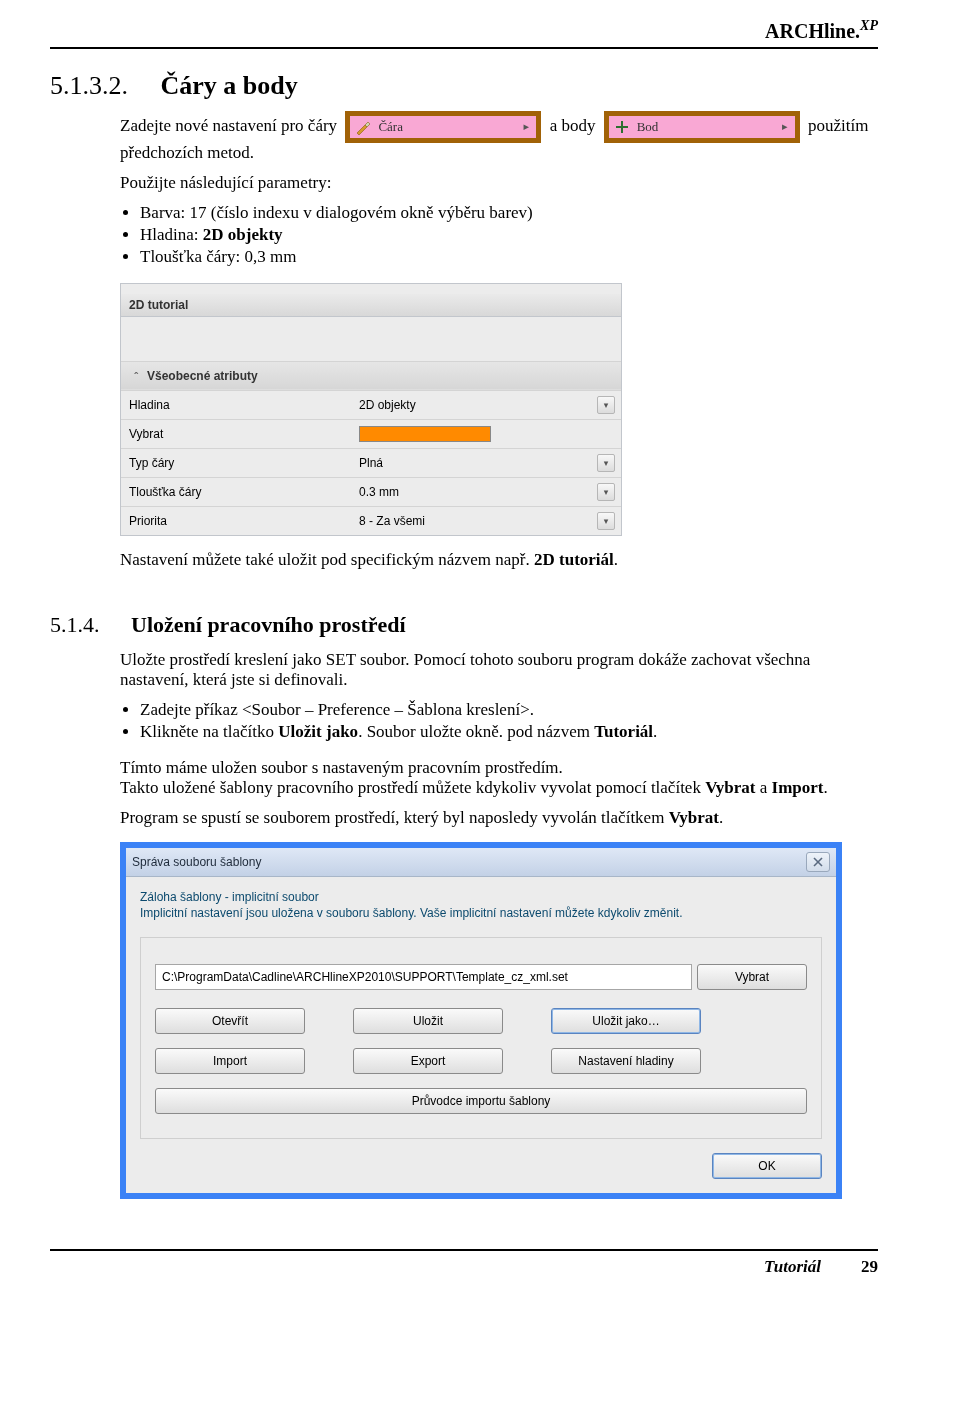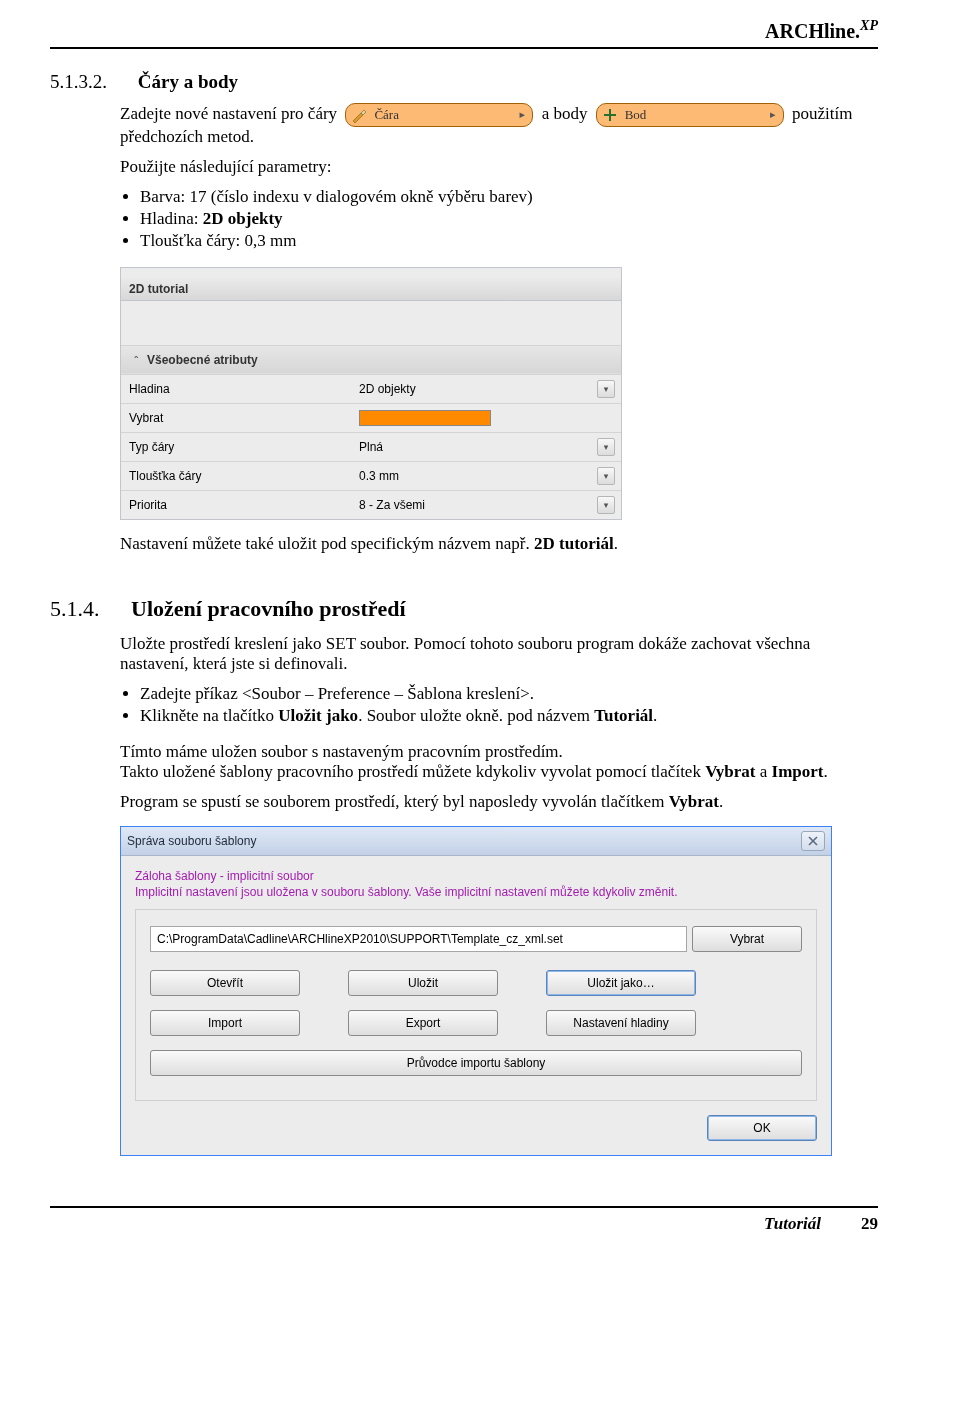--- a/index.html
+++ b/index.html
@@ -26,38 +26,38 @@
   .brand {
     font-family: "Times New Roman", serif;
     font-size: 20px;
     font-weight: bold;
   }
   .brand sup {
     font-style: italic;
     font-size: 14px;
     font-weight: bold;
   }
-  .h1 { font-size: 19px; margin: 22px 0 10px 0; }
+  .h1 { font-size: 26px; margin: 22px 0 10px 0; }
   .h1 .num { font-weight: normal; margin-right: 26px; }
   .h1 .ttl { font-weight: bold; }
   .h2 { font-size: 22px; margin: 42px 0 12px 0; }
   .h2 .num { font-weight: normal; margin-right: 26px; }
   .h2 .ttl { font-weight: bold; }
   .para { margin: 6px 0 10px 70px; }
   ul.bul { margin: 6px 0 16px 70px; padding-left: 20px; }
   ul.bul li { margin: 2px 0; }
 
   
   .tool {
     display: inline-flex;
     align-items: center;
     vertical-align: middle;
-    border: 1px solid #a16207;
-    border-radius: 10px;
-    background: #fdba74;
+    border: 5px solid #a16207;
+    border-radius: 0;
+    background: #f9a8d4;
     height: 22px;
     padding: 0 2px 0 4px;
     min-width: 180px;
     margin: 0 4px;
     font-size: 13px;
     color: #333;
   }
   .tool .ico {
     width: 18px; height: 18px; display: inline-flex;
     align-items: center; justify-content: center;
@@ -121,21 +121,21 @@
     background: linear-gradient(#f8f8f8, #dcdcdc);
     border-radius: 2px;
     display: flex; align-items: center; justify-content: center;
     font-size: 9px; color: #555;
   }
 
   
   .dlg {
     width: 710px;
     margin: 14px 0 30px 70px;
-    border: 1px solid #3b82f6;
+    border: 6px solid #3b82f6;
     background: #ececec;
     font-family: Tahoma, Arial, sans-serif;
     font-size: 12px;
   }
   .dlg .titlebar {
     background: linear-gradient(#dfe8f6, #c3d1e6);
     border-bottom: 1px solid #a8b6c8;
     display: flex; align-items: center; justify-content: space-between;
     padding: 4px 6px;
     font-family: Tahoma, Arial, sans-serif;
@@ -143,28 +143,28 @@
   .dlg .titlebar .t-txt { color: #1e2a3a; }
   .dlg .titlebar .t-close {
     width: 22px; height: 18px;
     border: 1px solid #99a8bc;
     background: linear-gradient(#eef3fa, #d3ddeb);
     border-radius: 3px;
     display: flex; align-items: center; justify-content: center;
     font-size: 11px; color: #4a5a70;
   }
   .dlg .body { padding: 12px 14px 14px 14px; }
-  .dlg .desc { color: #a21caf; margin-bottom: 9px; line-height: 1.35; }
+  .dlg .desc { color: #0c4a6e; margin-bottom: 16px; line-height: 1.35; }
   .dlg .inner {
     border: 1px solid #cfcfcf;
     background: #ececec;
     padding: 16px 14px 24px 14px;
   }
   .dlg .row { display: flex; align-items: center; }
-  .dlg .path-row { margin-bottom: 18px; gap: 5px; }
+  .dlg .path-row { margin-bottom: 18px; gap: 5px; margin-top: 10px; }
   .dlg input[type="text"] {
     flex: 1;
     height: 24px;
     border: 1px solid #a6a6a6;
     background: #fff;
     font-family: Tahoma, Arial, sans-serif;
     font-size: 12px;
     padding: 0 6px;
   }
   .dlg button.win {

